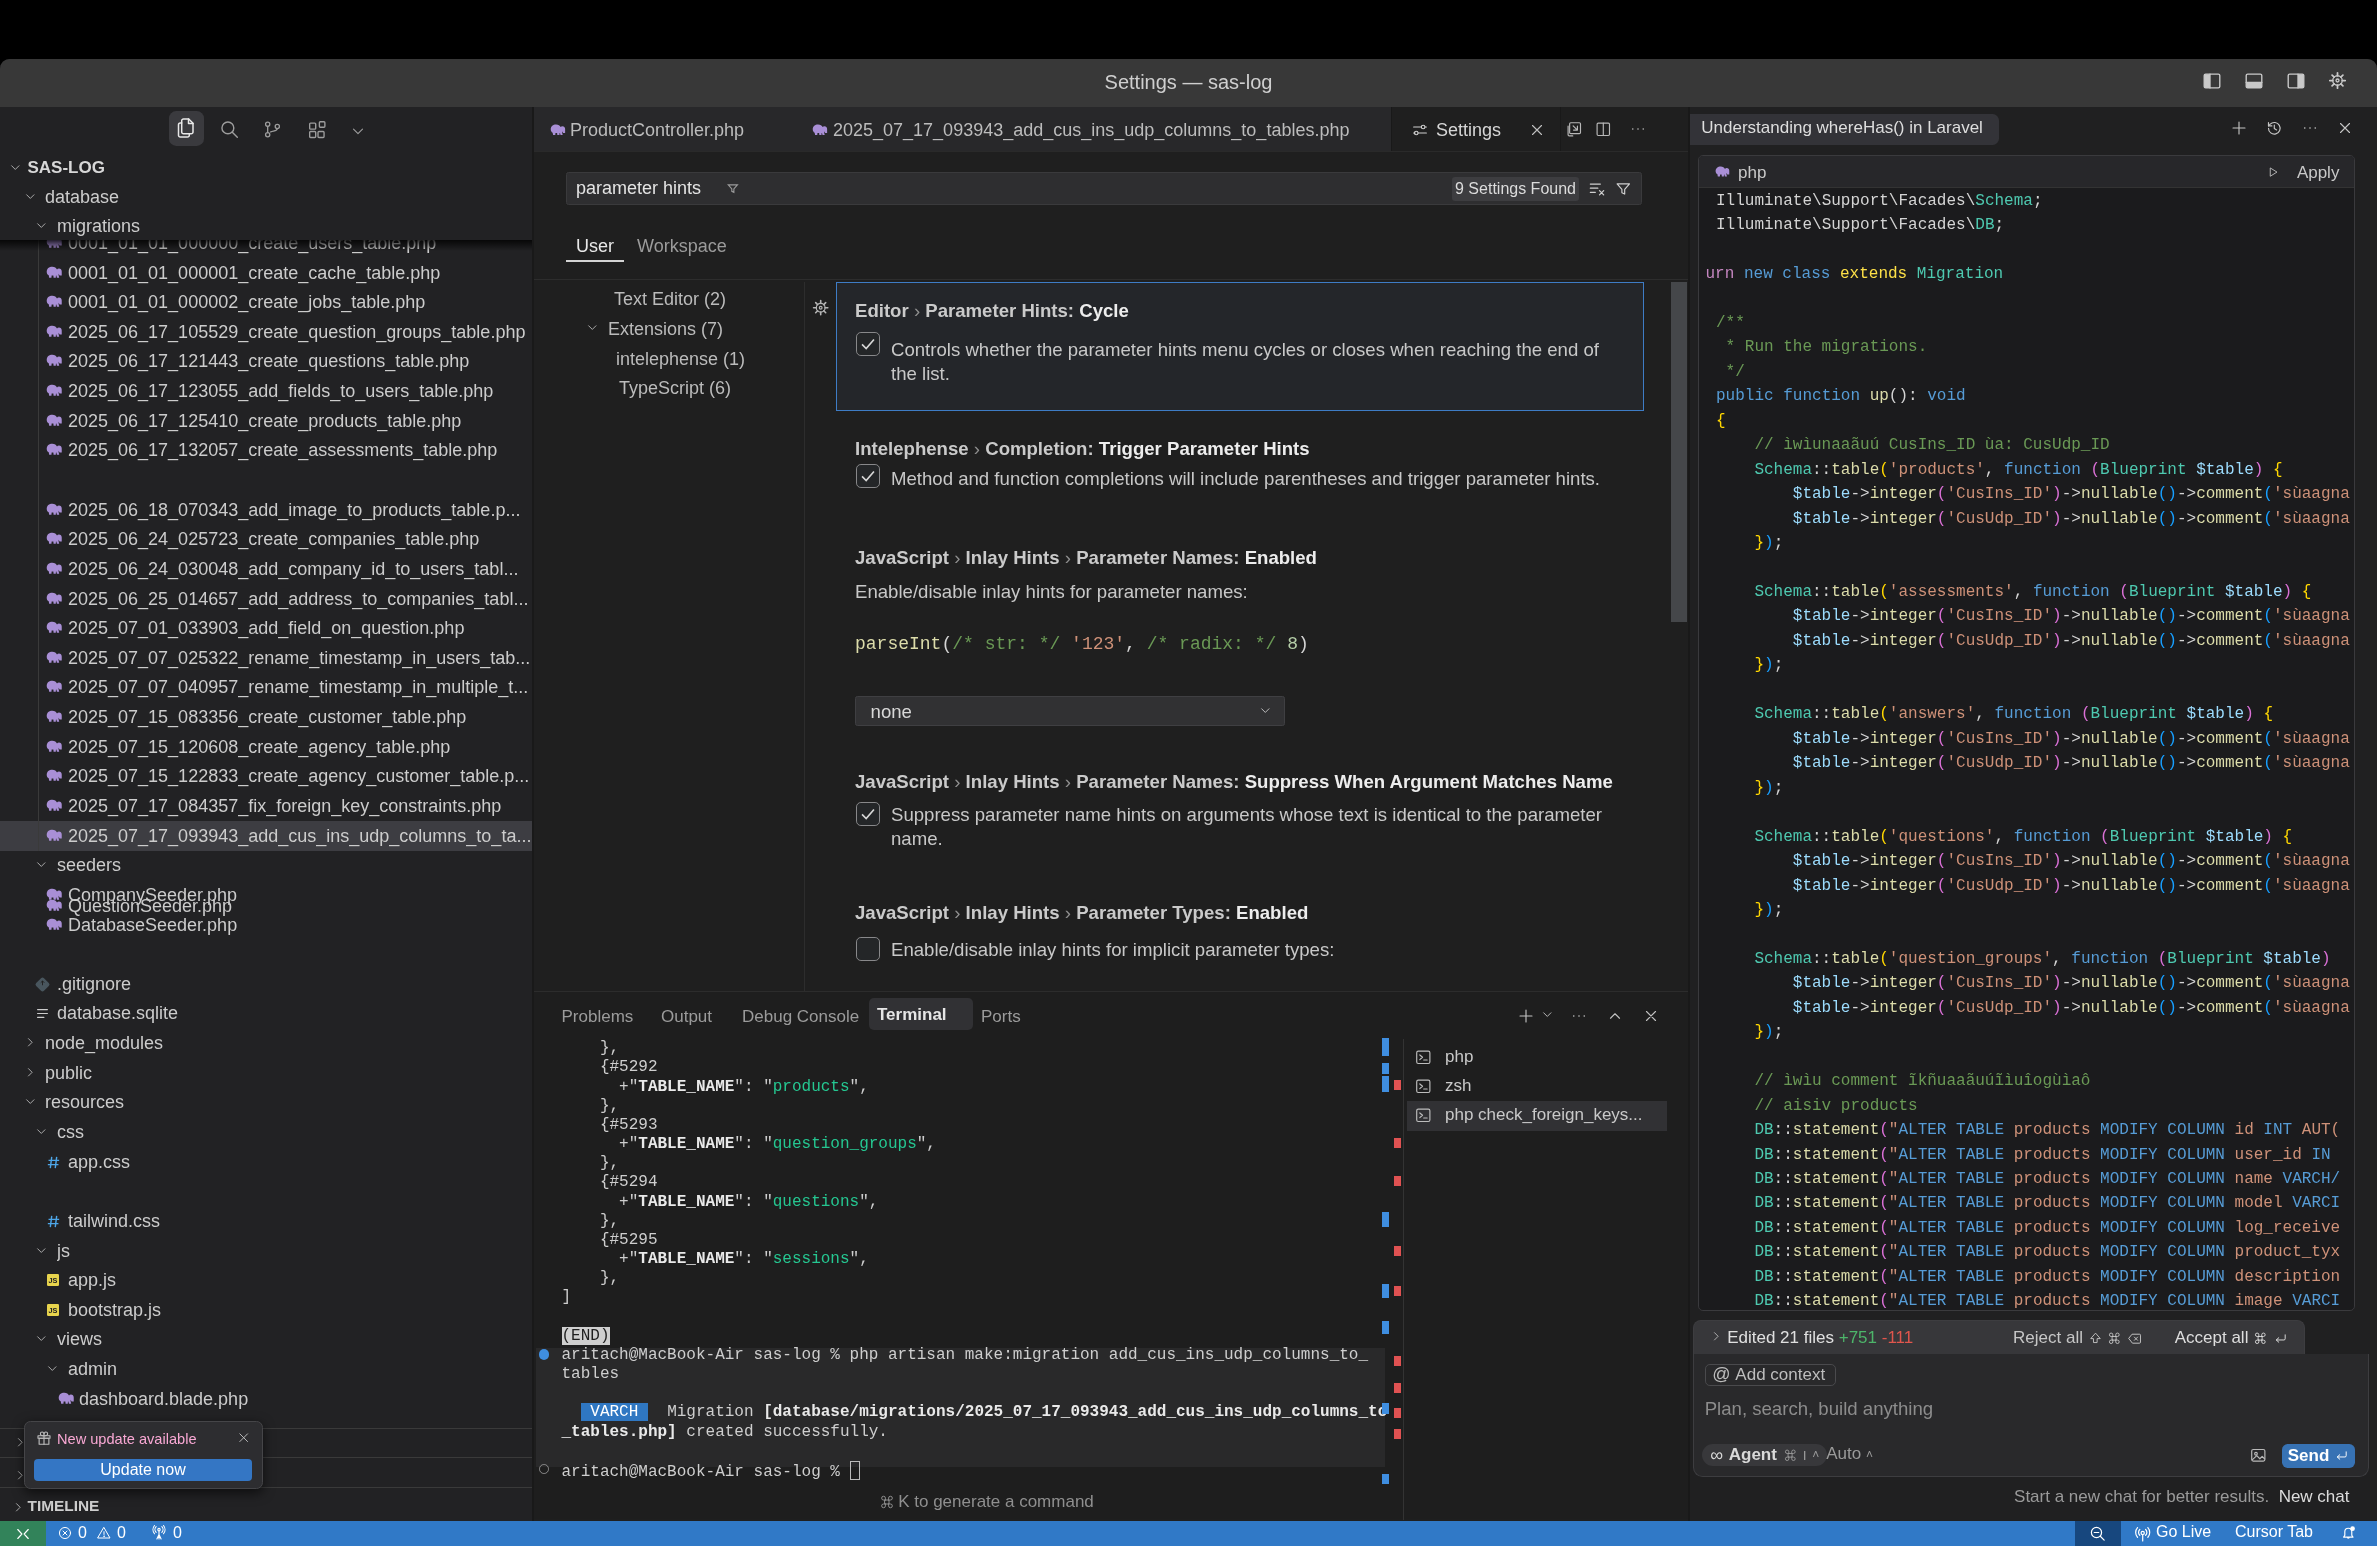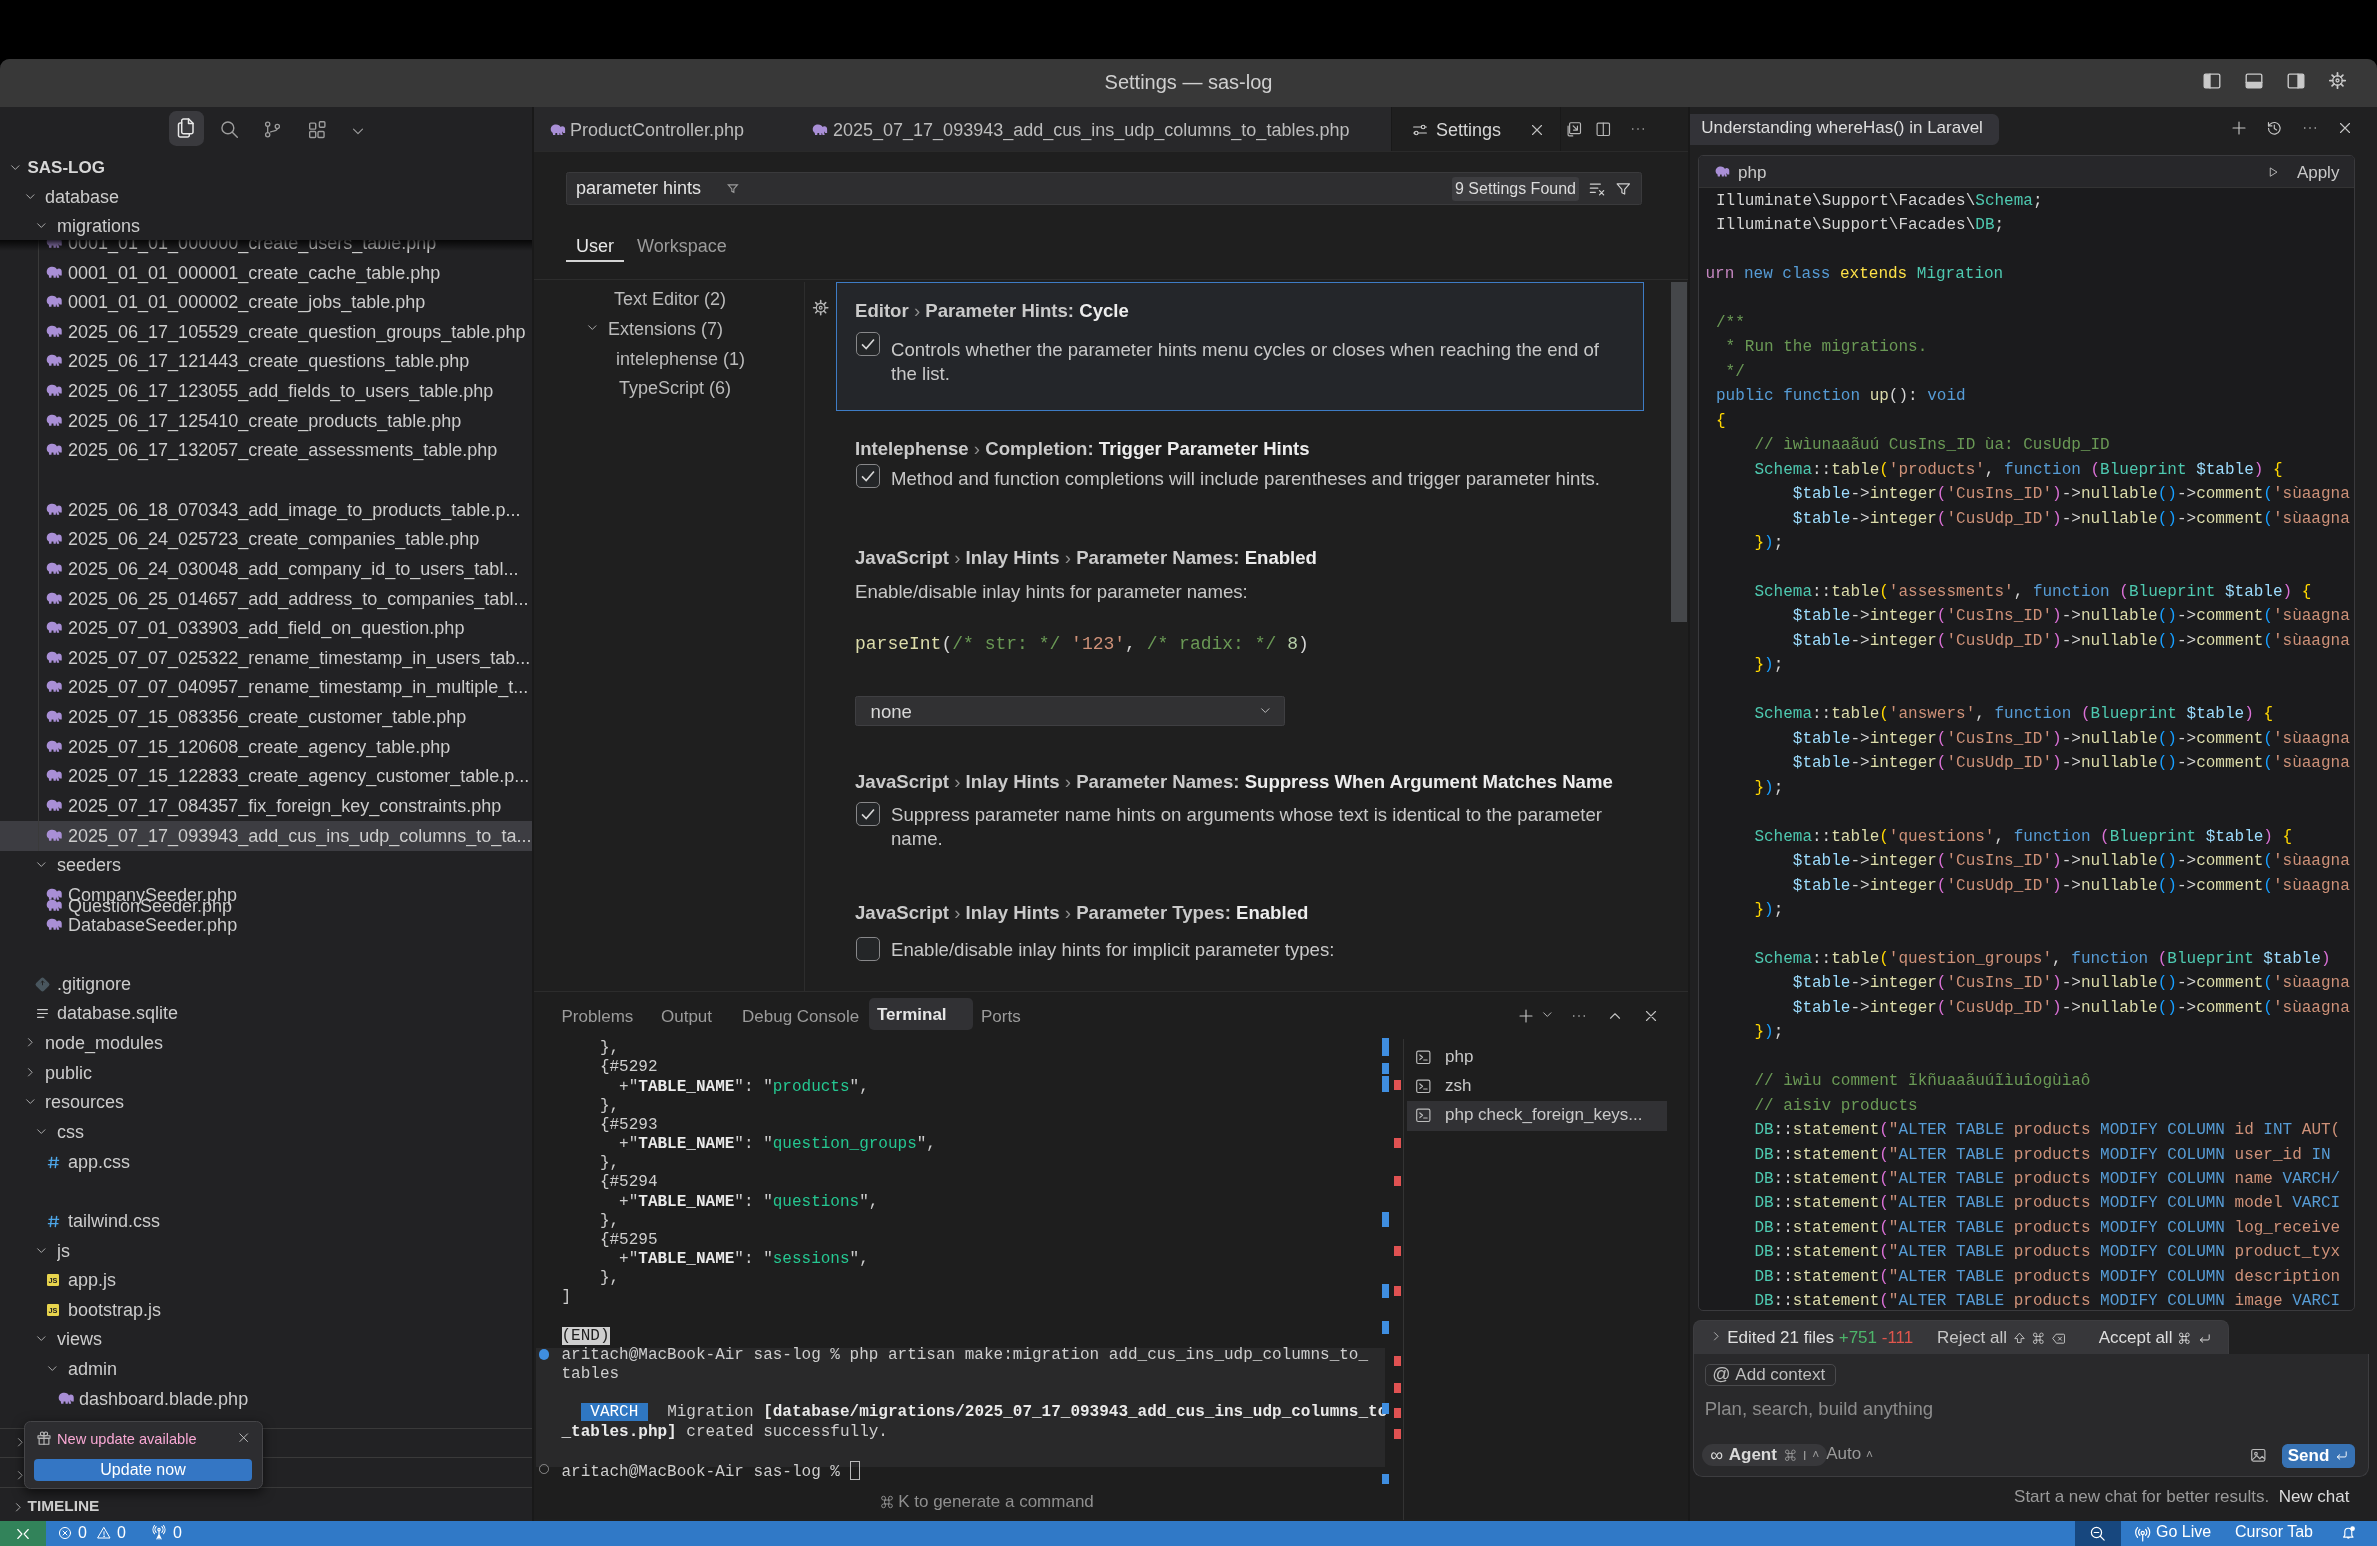--- a/index.html
+++ b/index.html
@@ -775,21 +775,21 @@
 <div class="codeline" style="left:17px;top:941px;font-size:16px;color:#d4d4d4">    <span style="color:#6a9955">// aisiv products</span></div>
 <div class="codeline" style="left:17px;top:965px;font-size:16px;color:#d4d4d4">    <span style="color:#4ec9b0">DB</span><span style="color:#d4d4d4">::</span><span style="color:#dcdcaa">statement</span><span style="color:#da70d6">(</span><span style="color:#ce9178">"</span><span style="color:#569cd6">ALTER TABLE</span> <span style="color:#ce9178">products</span> <span style="color:#569cd6">MODIFY COLUMN</span> <span style="color:#ce9178">id</span> <span style="color:#569cd6">INT</span> <span style="color:#ce9178">AUT(</span></div>
 <div class="codeline" style="left:17px;top:990px;font-size:16px;color:#d4d4d4">    <span style="color:#4ec9b0">DB</span><span style="color:#d4d4d4">::</span><span style="color:#dcdcaa">statement</span><span style="color:#da70d6">(</span><span style="color:#ce9178">"</span><span style="color:#569cd6">ALTER TABLE</span> <span style="color:#ce9178">products</span> <span style="color:#569cd6">MODIFY COLUMN</span> <span style="color:#ce9178">user_id</span> <span style="color:#569cd6">IN</span></div>
 <div class="codeline" style="left:17px;top:1014px;font-size:16px;color:#d4d4d4">    <span style="color:#4ec9b0">DB</span><span style="color:#d4d4d4">::</span><span style="color:#dcdcaa">statement</span><span style="color:#da70d6">(</span><span style="color:#ce9178">"</span><span style="color:#569cd6">ALTER TABLE</span> <span style="color:#ce9178">products</span> <span style="color:#569cd6">MODIFY COLUMN</span> <span style="color:#ce9178">name</span> <span style="color:#569cd6">VARCH/</span></div>
 <div class="codeline" style="left:17px;top:1038px;font-size:16px;color:#d4d4d4">    <span style="color:#4ec9b0">DB</span><span style="color:#d4d4d4">::</span><span style="color:#dcdcaa">statement</span><span style="color:#da70d6">(</span><span style="color:#ce9178">"</span><span style="color:#569cd6">ALTER TABLE</span> <span style="color:#ce9178">products</span> <span style="color:#569cd6">MODIFY COLUMN</span> <span style="color:#ce9178">model</span> <span style="color:#569cd6">VARCI</span></div>
 <div class="codeline" style="left:17px;top:1063px;font-size:16px;color:#d4d4d4">    <span style="color:#4ec9b0">DB</span><span style="color:#d4d4d4">::</span><span style="color:#dcdcaa">statement</span><span style="color:#da70d6">(</span><span style="color:#ce9178">"</span><span style="color:#569cd6">ALTER TABLE</span> <span style="color:#ce9178">products</span> <span style="color:#569cd6">MODIFY COLUMN</span> <span style="color:#ce9178">log_receive</span></div>
 <div class="codeline" style="left:17px;top:1087px;font-size:16px;color:#d4d4d4">    <span style="color:#4ec9b0">DB</span><span style="color:#d4d4d4">::</span><span style="color:#dcdcaa">statement</span><span style="color:#da70d6">(</span><span style="color:#ce9178">"</span><span style="color:#569cd6">ALTER TABLE</span> <span style="color:#ce9178">products</span> <span style="color:#569cd6">MODIFY COLUMN</span> <span style="color:#ce9178">product_tyx</span></div>
 <div class="codeline" style="left:17px;top:1112px;font-size:16px;color:#d4d4d4">    <span style="color:#4ec9b0">DB</span><span style="color:#d4d4d4">::</span><span style="color:#dcdcaa">statement</span><span style="color:#da70d6">(</span><span style="color:#ce9178">"</span><span style="color:#569cd6">ALTER TABLE</span> <span style="color:#ce9178">products</span> <span style="color:#569cd6">MODIFY COLUMN</span> <span style="color:#ce9178">description</span></div>
 <div class="codeline" style="left:17px;top:1136px;font-size:16px;color:#d4d4d4">    <span style="color:#4ec9b0">DB</span><span style="color:#d4d4d4">::</span><span style="color:#dcdcaa">statement</span><span style="color:#da70d6">(</span><span style="color:#ce9178">"</span><span style="color:#569cd6">ALTER TABLE</span> <span style="color:#ce9178">products</span> <span style="color:#569cd6">MODIFY COLUMN</span> <span style="color:#ce9178">image</span> <span style="color:#569cd6">VARCI</span></div>
 </div>
-<div class="abs" style="left:3.2px;top:1213px;width:536px;height:34px;background:#37373a;border-radius:8px 8px 0 0;border:0.8px solid #3d3d40;border-bottom:none">
+<div class="abs" style="left:3.2px;top:1213px;width:612px;height:34px;background:#37373a;border-radius:8px 8px 0 0;border:0.8px solid #3d3d40;border-bottom:none">
 <span class="ic chev" style="left:14.6px;top:8px;color:#b9b9b9">
           <svg viewBox="0 0 24 24" width="14.6" height="14.6" fill="none" stroke="currentColor" stroke-width="1.5" stroke-linecap="round" stroke-linejoin="round">
             <path d="M9 6 15 12 9 18"></path>
           </svg>
         </span>
 <div class="abs" style="left:33px;top:7.3px;font-size:17px;color:#e0e0e0">Edited 21 files <span style="color:#4db56a">+751</span> <span style="color:#e0564d">-111</span></div>
 <div class="abs" style="right:162px;top:7.3px;font-size:17px;color:#c6c6c6;display:flex;gap:4.9px;align-items:center">Reject all <span class="ic" style="position:static">
             <svg viewBox="0 0 24 24" width="14.6" height="14.6" fill="none" stroke="currentColor" stroke-width="1.5" stroke-linecap="round" stroke-linejoin="round">
               <path d="M12 4 4.5 12.5H9V19h6v-6.5h4.5z"></path>
             </svg>

